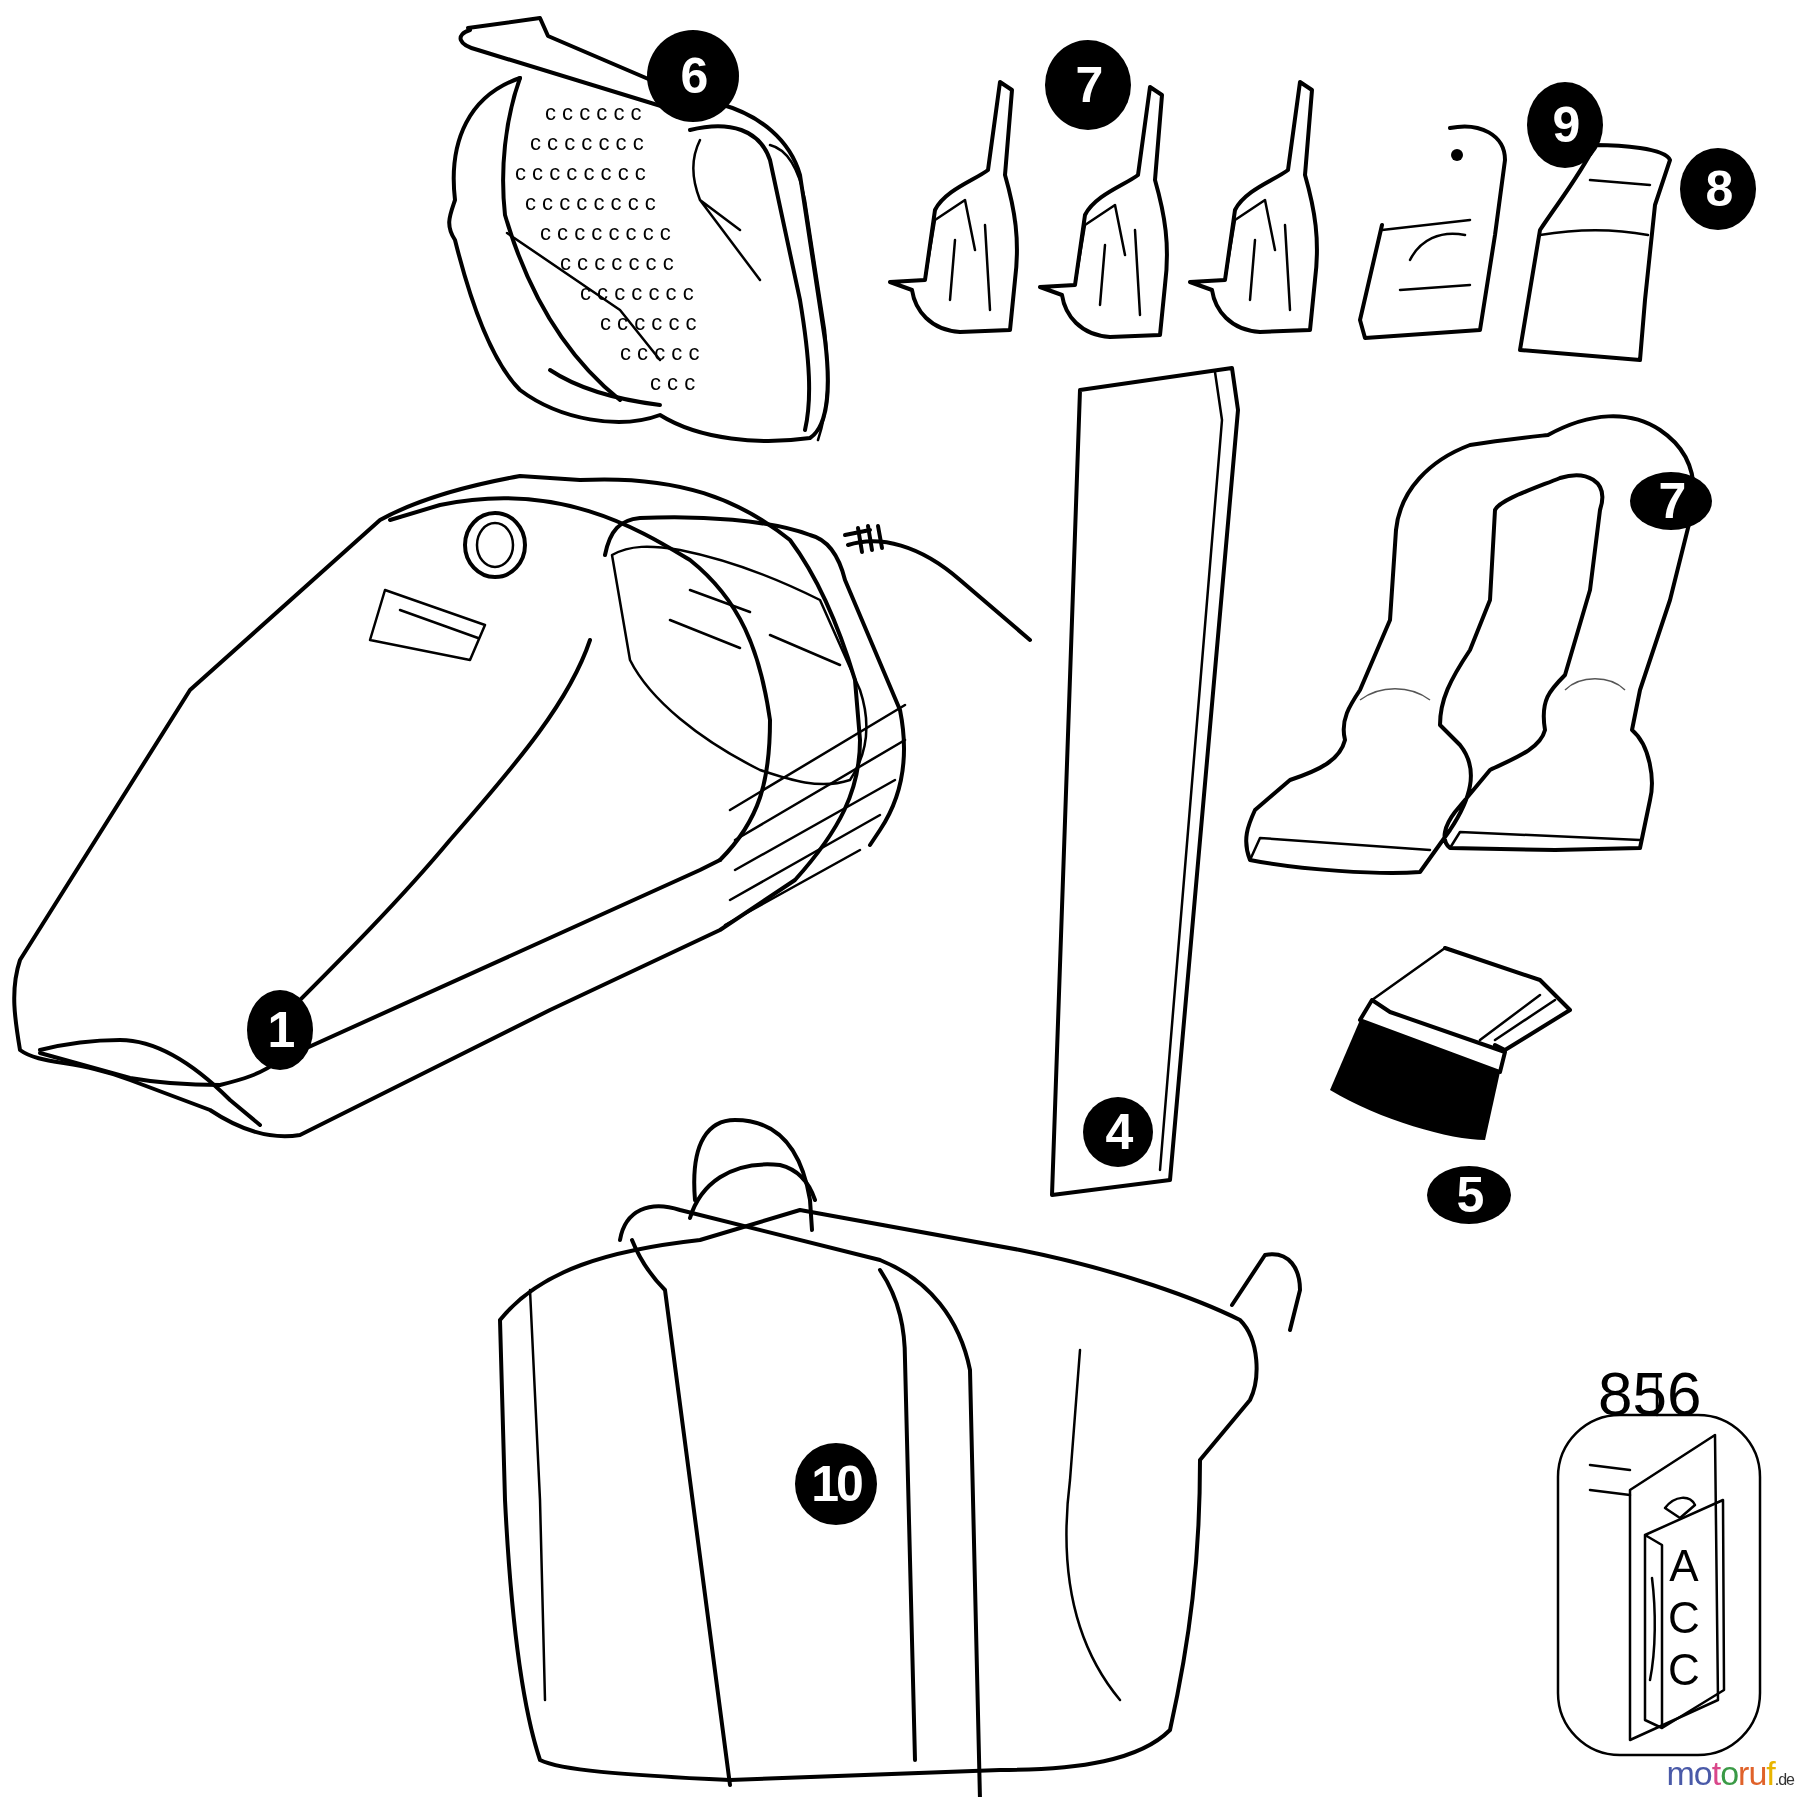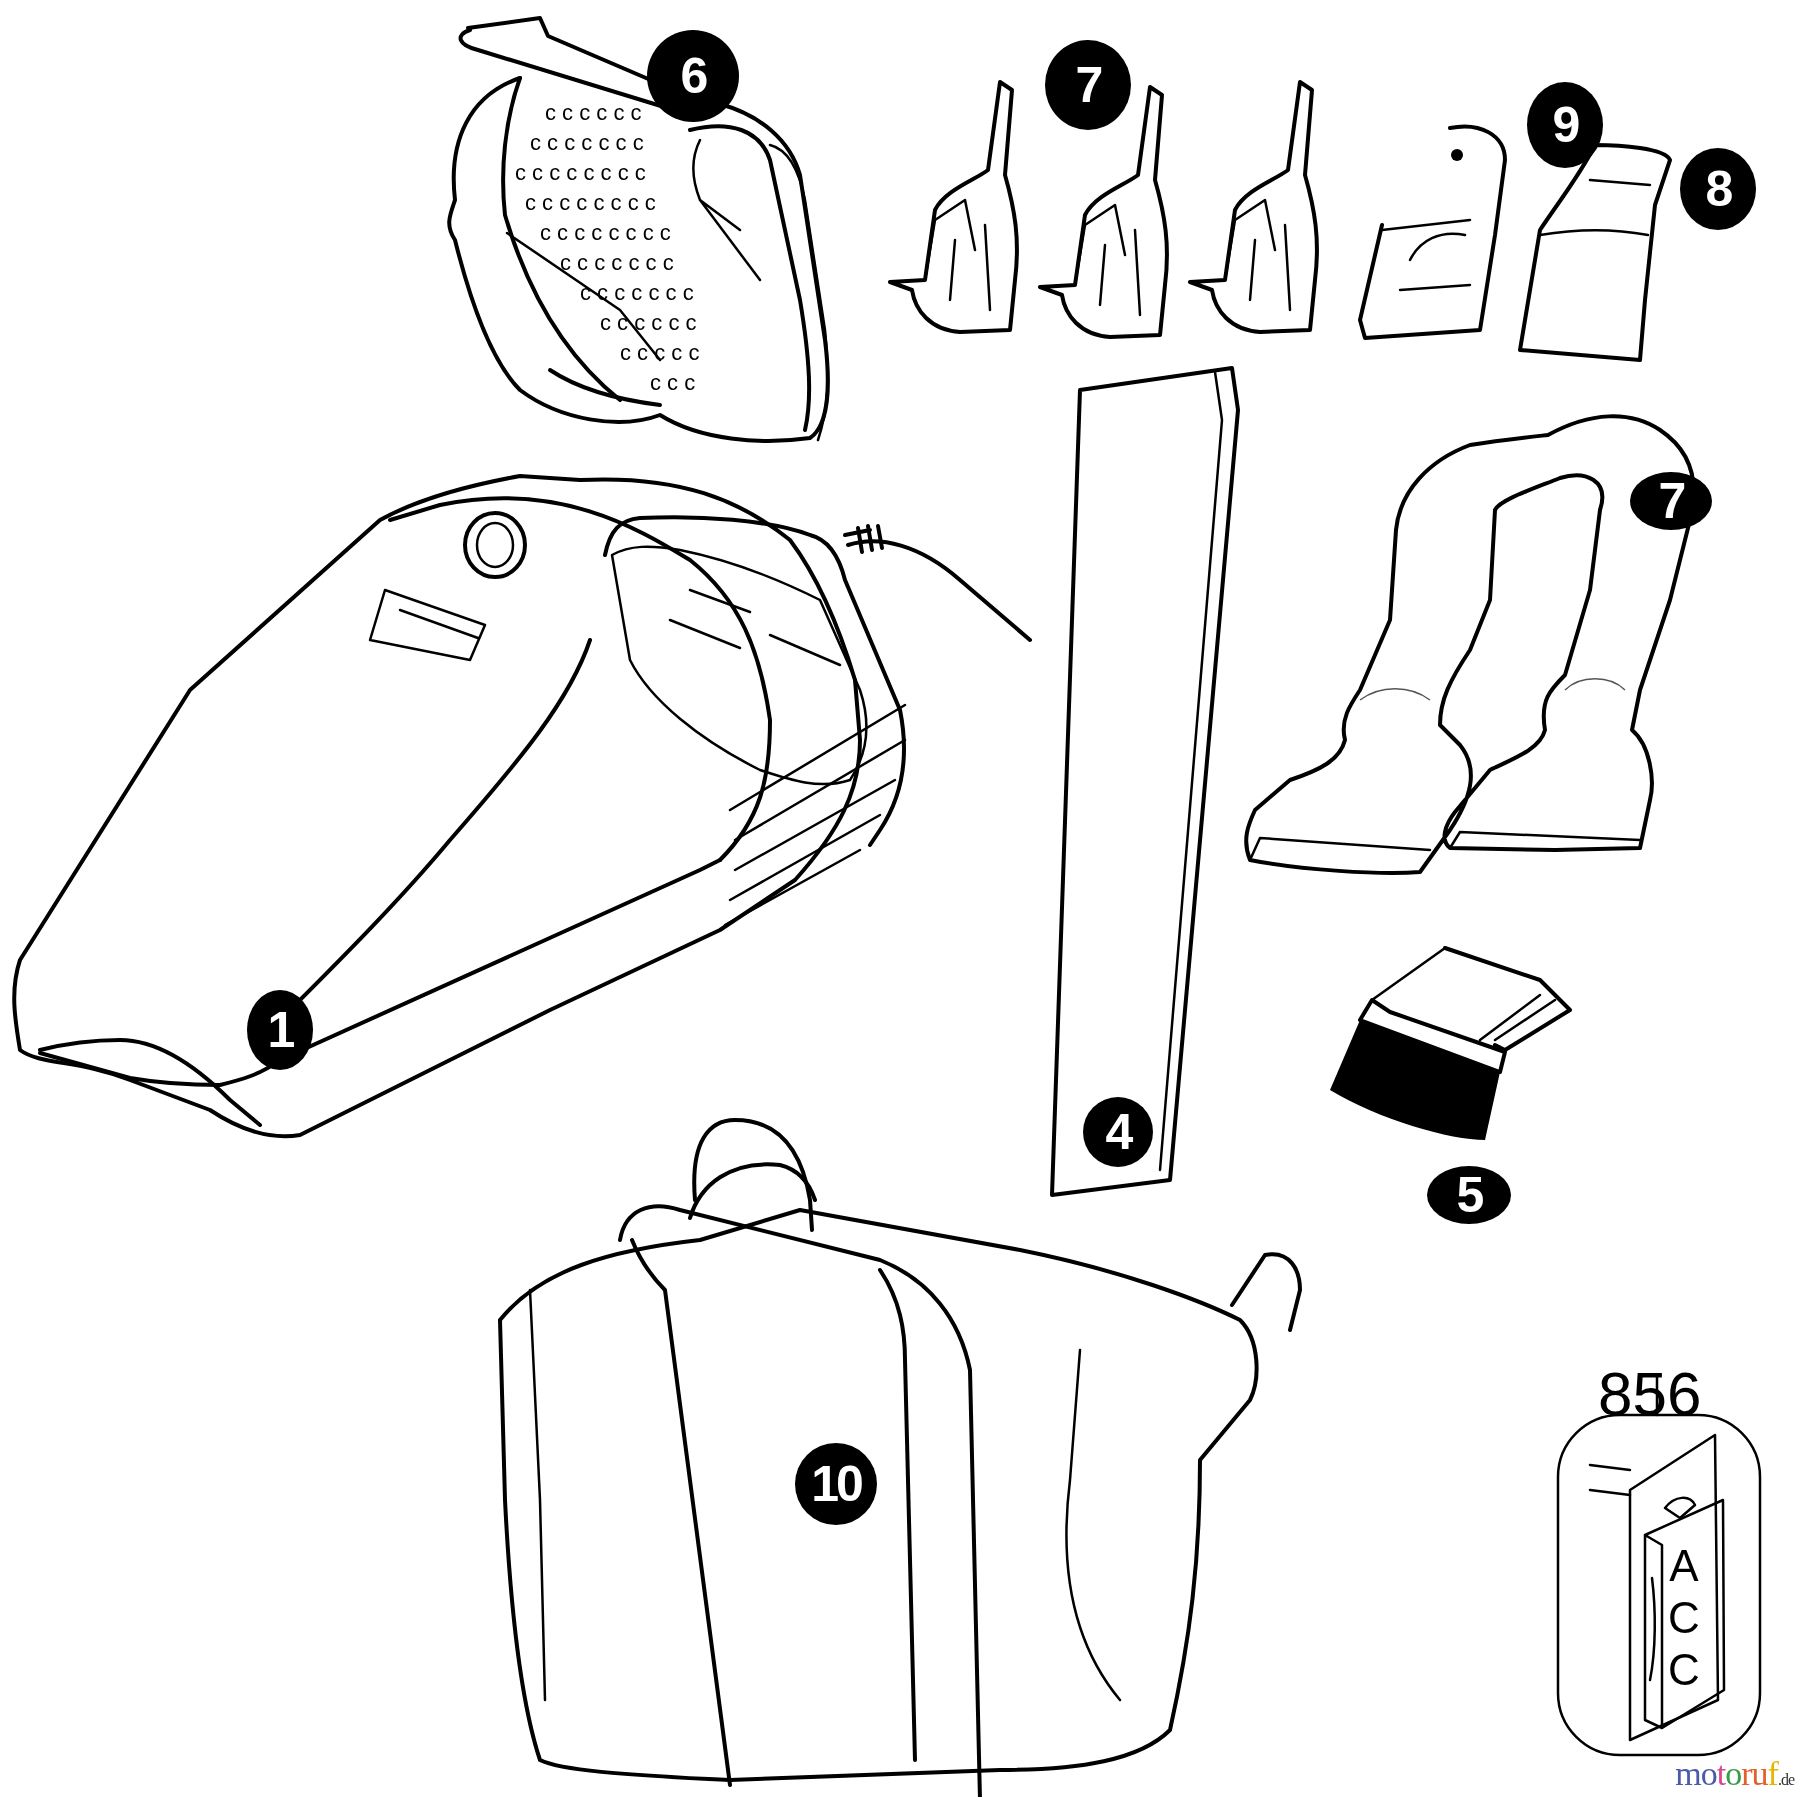--- a/index.html
+++ b/index.html
@@ -11,21 +11,21 @@
   .ln-hair { fill: none; stroke: #555; stroke-width: 1.5; }
   .callout { position: absolute; width: 70px; height: 70px; border-radius: 50%;
              background: #000; color: #fff; font-weight: bold; font-size: 50px;
              display: flex; align-items: center; justify-content: center;
              font-family: "Liberation Sans", sans-serif; letter-spacing: -3px; }
   .ref-num { position: absolute; font-size: 62px; color: #000;
              font-family: "Liberation Sans", sans-serif; margin-top: 48px; }
   .acc-letters { position: absolute; font-size: 44px; color: #000; line-height: 52px;
                  font-family: "Liberation Sans", sans-serif; text-align: center; width: 40px; }
   .acc-letters span { display: block; }
-  .watermark { position: absolute; right: 6px; bottom: 4px; font-family: Liberation Serif, serif;
+  .watermark { position: absolute; right: 6px; bottom: 4px; font-family: Liberation Sans, sans-serif;
                font-size: 34px; letter-spacing: -1px; text-align: right; }
   .watermark .de { font-size: 16px; color: #333; }
 </style>
 </head>
 <body>
 
 <svg class="diagram" viewBox="0 0 1800 1797" xmlns="http://www.w3.org/2000/svg">
 
   <g>
     <path class="ln" d="M468,28 L540,18 L548,36 L660,84 L710,100 L720,104 M470,30 C455,35 458,45 478,50 L700,118"></path>

